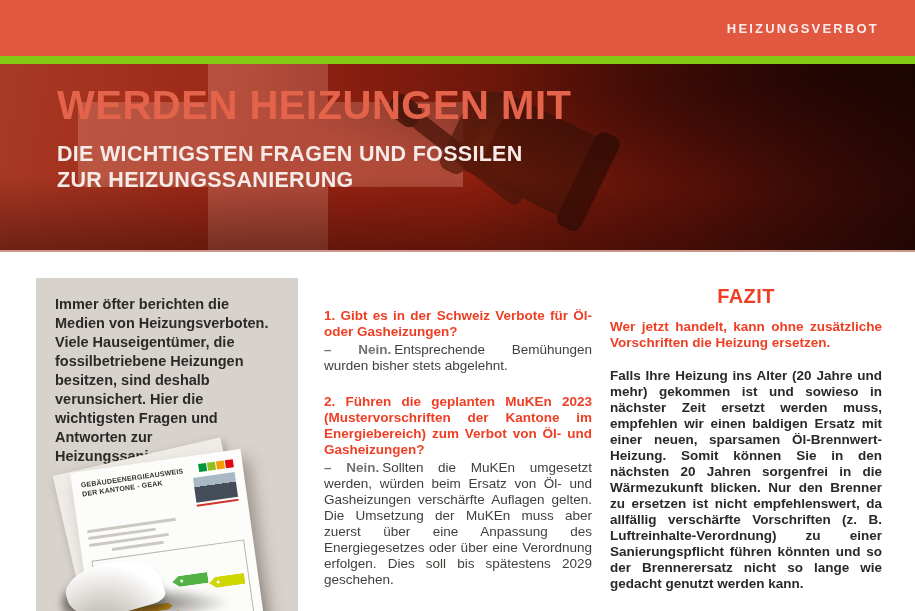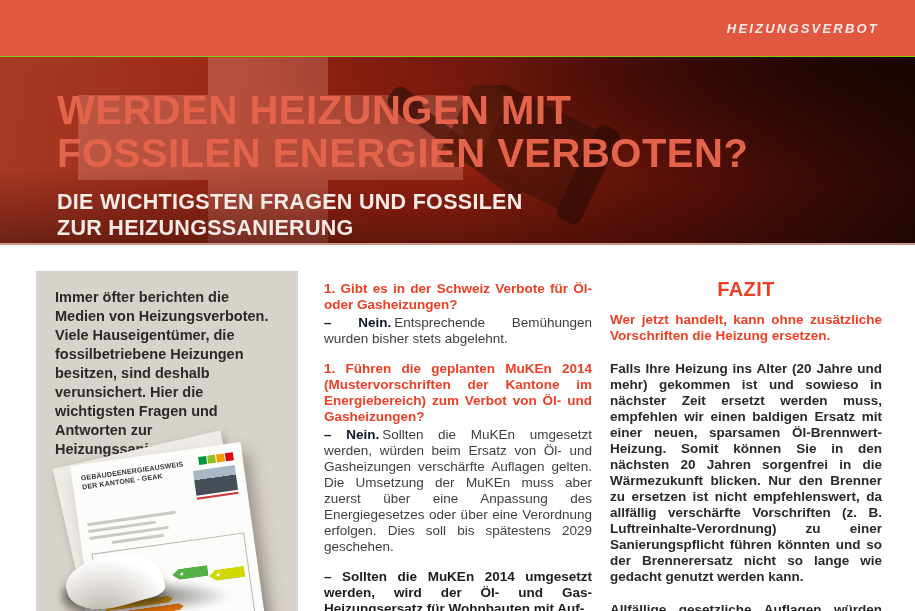--- a/index.html
+++ b/index.html
@@ -4,21 +4,21 @@
 <style>
   html,body{margin:0;padding:0;}
   body{
     width:915px;height:611px;overflow:hidden;background:#ffffff;
     font-family:"Liberation Sans","DejaVu Sans",sans-serif;
     -webkit-font-smoothing:antialiased;
   }
   .page{position:relative;width:915px;height:611px;overflow:hidden;}
 
   
-  .top-band{position:relative;height:56px;background:#e15740;border-bottom:1px solid #84cc16;font-style:italic;}
+  .top-band{position:relative;height:56px;background:#e15740;border-bottom:8px solid #84cc16;}
   .top-band .tag{
     position:absolute;right:36px;top:50%;transform:translateY(-50%);
     color:#f9edea;font-size:13px;font-weight:bold;letter-spacing:2.2px;
   }
 
   
   .hero{
     position:relative;height:186px;overflow:hidden;
     background:linear-gradient(100deg,#a83a25 0%,#9a2413 30%,#8e1e0e 55%,#6f150a 82%,#551109 100%);
     border-bottom:2px solid #c9988a;
@@ -29,21 +29,21 @@
       radial-gradient(ellipse at 92% 6%, rgba(16,2,1,0.65), rgba(16,2,1,0) 50%),
       linear-gradient(100deg, rgba(0,0,0,0) 52%, rgba(45,8,4,0.40) 76%, rgba(22,4,2,0.72) 100%),
       linear-gradient(180deg, rgba(0,0,0,0) 60%, rgba(40,8,4,0.45) 100%);
   }
   .swiss-cross{
     position:absolute;left:78px;top:-12px;width:385px;height:212px;z-index:1;
     background:rgba(235,163,142,0.32);
     clip-path:polygon(130px 0,250px 0,250px 50px,385px 50px,385px 135px,250px 135px,250px 212px,130px 212px,130px 135px,0 135px,0 50px,130px 50px);
   }
   .gavel{position:absolute;left:360px;top:28px;z-index:2;opacity:0.9;}
-  .hero-text{position:absolute;left:57px;top:32px;z-index:4;}
+  .hero-text{position:absolute;left:57px;top:20px;z-index:4;}
   .hero-title{
     margin:0;font-size:40px;line-height:43px;font-weight:bold;color:#e4644b;letter-spacing:0.5px;
   }
   .hero-subtitle{
     margin:14px 0 0 0;font-size:21.5px;line-height:26px;font-weight:bold;color:#f6ebe7;letter-spacing:0.3px;
   }
 
   
   .content{position:relative;height:366px;background:#ffffff;}
 
@@ -101,24 +101,24 @@
     border-radius:65% 100% 25% 85%;
     transform:rotate(-16deg);
     box-shadow:-4px 8px 10px rgba(50,44,38,0.45);
   }
 
   
   .qa-col{
     position:absolute;left:324px;top:36px;width:268px;
     font-size:13.5px;line-height:16px;color:#413f3c;text-align:justify;hyphens:auto;
   }
-  .qa-block{margin-bottom:14px;}
+  .qa-block{margin-bottom:14px;margin-top:20px;}
   .question{color:#ee3e24;font-weight:bold;margin:0 0 2px 0;}
   .answer{margin:0;}
-  .answer b{color:#0f172a;padding-right:3px;}
+  .answer b{color:#737373;padding-right:3px;}
   .answer.bold{font-weight:bold;color:#1d1c1a;}
 
   
   .fazit-col{
     position:absolute;left:610px;top:36px;width:272px;
     font-size:13.5px;line-height:16px;text-align:justify;hyphens:auto;
   }
   .fazit-heading{font-size:20px;letter-spacing:0.4px;color:#ee3e24;margin:0 0 15px 0;text-align:center;}
   .fazit-lead{color:#ee3e24;font-weight:bold;margin:0 0 16px 0;}
   .fazit-para{font-weight:bold;color:#2a2927;margin:17px 0 16px 0;}
@@ -144,21 +144,20 @@
       </g>
       <g transform="rotate(38 150 100)">
         <rect x="6" y="92" width="158" height="17" rx="8" fill="#54180c" opacity="0.85"></rect>
         <rect x="0" y="88" width="34" height="25" rx="9" fill="#49140a" opacity="0.9"></rect>
       </g>
     </svg>
 
     <div class="hero-text">
       <h1 class="hero-title">
         <span>WERDEN HEIZUNGEN MIT</span><br>
-        <span>FOSSILEN ENERGIEN VERBOTEN?</span>
       </h1>
       <h2 class="hero-subtitle">
         <span>DIE WICHTIGSTEN FRAGEN UND FOSSILEN</span><br>
         <span>ZUR HEIZUNGSSANIERUNG</span>
       </h2>
     </div>
   </section>
 
   <section class="content">
 
@@ -207,21 +206,21 @@
       <div class="curl-shadow"></div>
       <div class="page-curl"></div>
     </aside>
 
     <div class="qa-col">
       <div class="qa-block">
         <p class="question">1. Gibt es in der Schweiz Verbote für Öl- oder Gasheizungen?</p>
         <p class="answer"><b>– Nein.</b><span>Entsprechende Bemühungen wurden bisher stets abgelehnt.</span></p>
       </div>
       <div class="qa-block">
-        <p class="question">1. Führen die geplanten MuKEn 2014 (Mustervorschriften der Kantone im Energiebereich) zum Verbot von Öl- und Gasheizungen?</p>
+        <p class="question">2. Führen die geplanten MuKEn 2023 (Mustervorschriften der Kantone im Energiebereich) zum Verbot von Öl- und Gasheizungen?</p>
         <p class="answer"><b>– Nein.</b><span>Sollten die MuKEn umgesetzt werden, würden beim Ersatz von Öl- und Gasheizungen verschärfte Auflagen gelten. Die Umsetzung der MuKEn muss aber zuerst über eine Anpassung des Energiegesetzes oder über eine Verordnung erfolgen. Dies soll bis spätestens 2029 geschehen.</span></p>
       </div>
       <div class="qa-block">
         <p class="answer bold">– Sollten die MuKEn 2014 umgesetzt werden, wird der Öl- und Gas-Heizungsersatz für Wohnbauten mit Auf-</p>
       </div>
     </div>
 
     <div class="fazit-col">
       <h3 class="fazit-heading">FAZIT</h3>
       <p class="fazit-lead">Wer jetzt handelt, kann ohne zusätzliche Vorschriften die Heizung ersetzen.</p>

